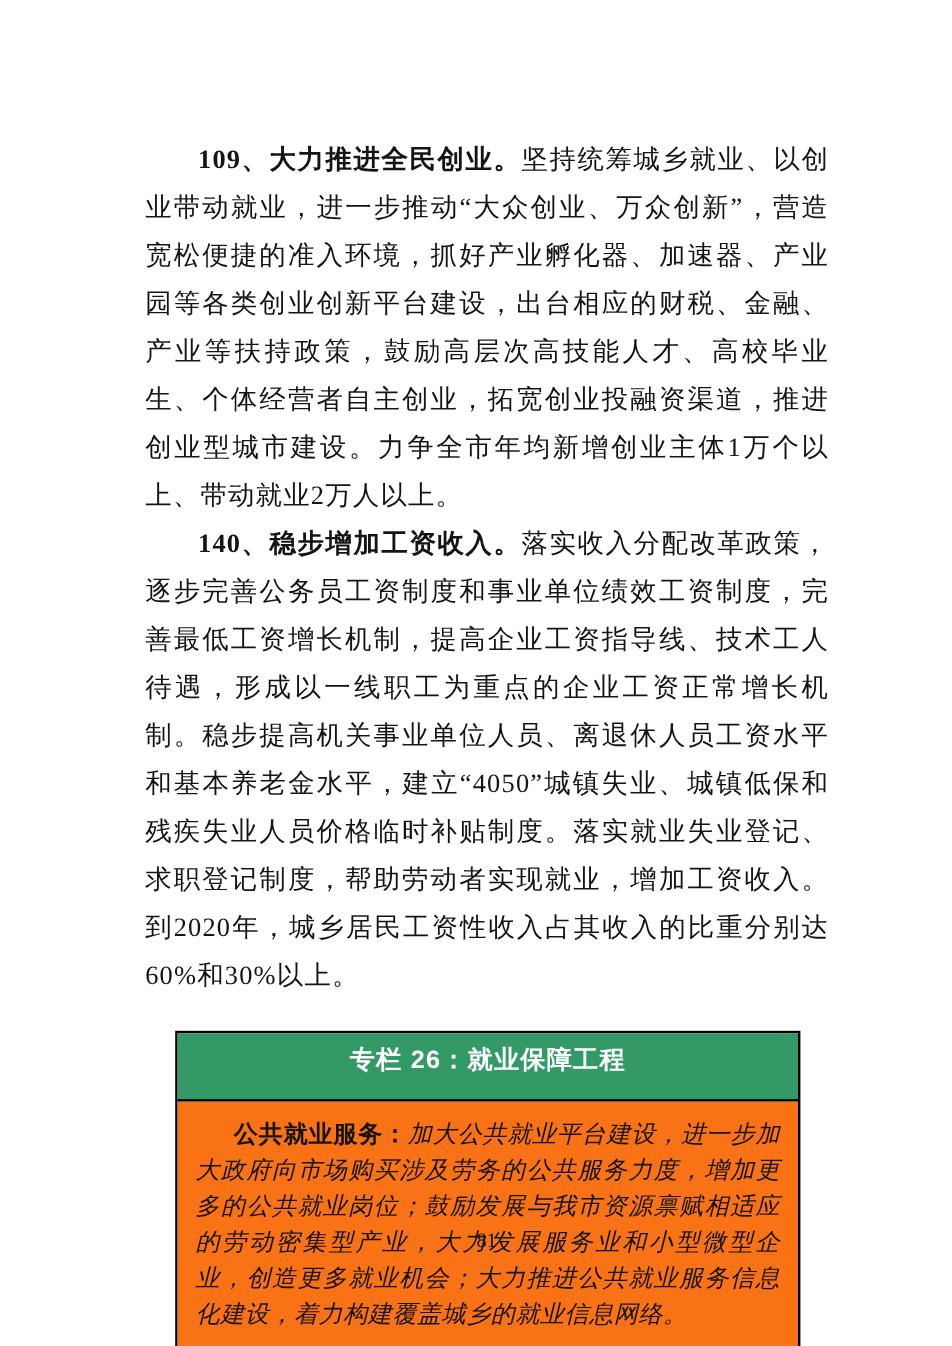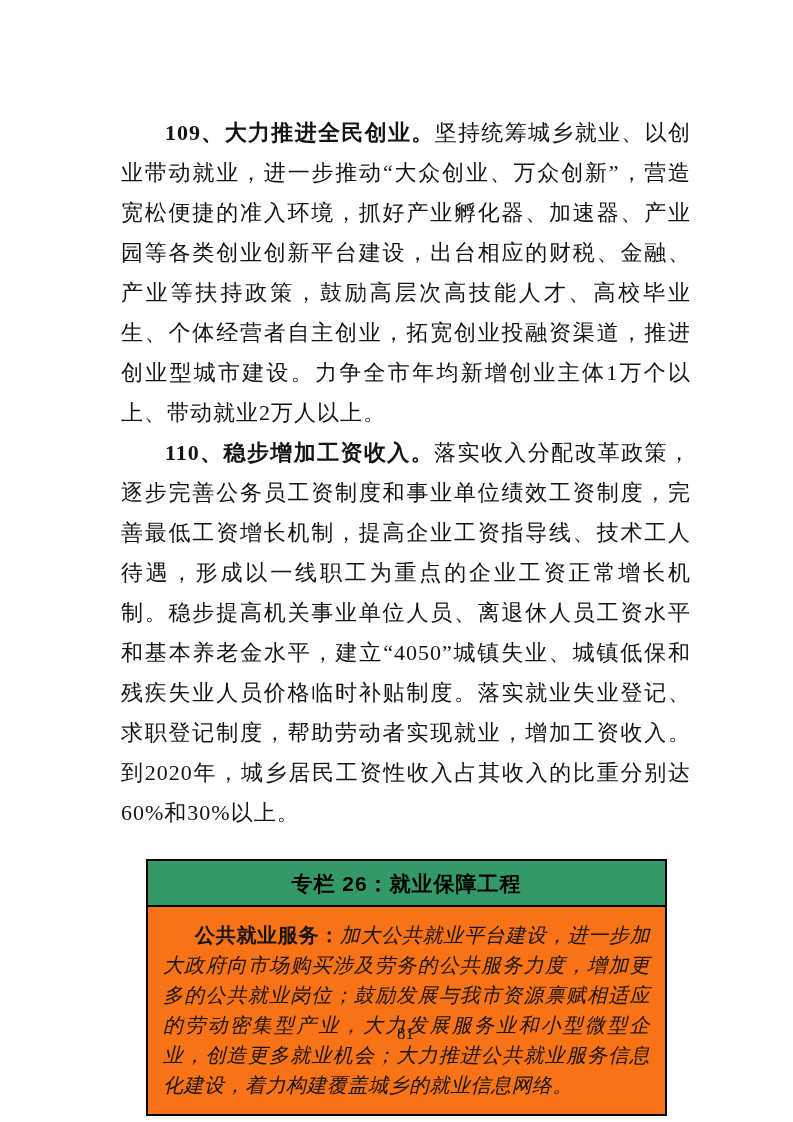--- a/index.html
+++ b/index.html
@@ -36,27 +36,27 @@
   }
   .callout {
     margin: 26px 20px 0 25px;
     border: 2px solid #000000;
     width: 521px;
     box-sizing: border-box;
   }
   .callout-header {
     background: #339966;
     border-bottom: 2px solid #000000;
-    color: #000000;
+    color: #ffffff;
     font-family: "Liberation Sans", "DejaVu Sans", sans-serif;
     font-weight: bold;
     font-size: 21px;
     line-height: 21px;
     text-align: center;
-    padding: 12px 0 11px 0;
+    padding: 12px 0 22px 0;
     letter-spacing: 1px;
   }
   .callout-body {
     background: #f97316;
     padding: 13px 15px 14px 15px;
     font-size: 20px;
     line-height: 30px;
     text-align: justify;
     text-justify: inter-character;
     text-indent: 32px;
@@ -81,21 +81,21 @@
   }
 </style>
 </head>
 <body>
 
 <div class="page">
   <div class="content">
 
     <p class="para"><span class="lead">109、大力推进全民创业。</span><span>坚持统筹城乡就业、以创业带动就业，进一步推动“大众创业、万众创新”，营造宽松便捷的准入环境，抓好产业孵化器、加速器、产业园等各类创业创新平台建设，出台相应的财税、金融、产业等扶持政策，鼓励高层次高技能人才、高校毕业生、个体经营者自主创业，拓宽创业投融资渠道，推进创业型城市建设。力争全市年均新增创业主体1万个以上、带动就业2万人以上。</span></p>
 
-    <p class="para"><span class="lead">110、稳步增加工资收入。</span><span>落实收入分配改革政策，逐步完善公务员工资制度和事业单位绩效工资制度，完善最低工资增长机制，提高企业工资指导线、技术工人待遇，形成以一线职工为重点的企业工资正常增长机制。稳步提高机关事业单位人员、离退休人员工资水平和基本养老金水平，建立“4050”城镇失业、城镇低保和残疾失业人员价格临时补贴制度。落实就业失业登记、求职登记制度，帮助劳动者实现就业，增加工资收入。到2020年，城乡居民工资性收入占其收入的比重分别达60%和30%以上。</span></p>
+    <p class="para"><span class="lead">140、稳步增加工资收入。</span><span>落实收入分配改革政策，逐步完善公务员工资制度和事业单位绩效工资制度，完善最低工资增长机制，提高企业工资指导线、技术工人待遇，形成以一线职工为重点的企业工资正常增长机制。稳步提高机关事业单位人员、离退休人员工资水平和基本养老金水平，建立“4050”城镇失业、城镇低保和残疾失业人员价格临时补贴制度。落实就业失业登记、求职登记制度，帮助劳动者实现就业，增加工资收入。到2020年，城乡居民工资性收入占其收入的比重分别达60%和30%以上。</span></p>
 
     <div class="callout">
       <div class="callout-header">专栏 26：就业保障工程</div>
       <div class="callout-body"><span class="lead">公共就业服务：</span><span>加大公共就业平台建设，进一步加大政府向市场购买涉及劳务的公共服务力度，增加更多的公共就业岗位；鼓励发展与我市资源禀赋相适应的劳动密集型产业，大力发展服务业和小型微型企业，创造更多就业机会；大力推进公共就业服务信息化建设，着力构建覆盖城乡的就业信息网络。</span></div>
     </div>
 
   </div>
 
   <div class="page-number">81</div>
 </div>

